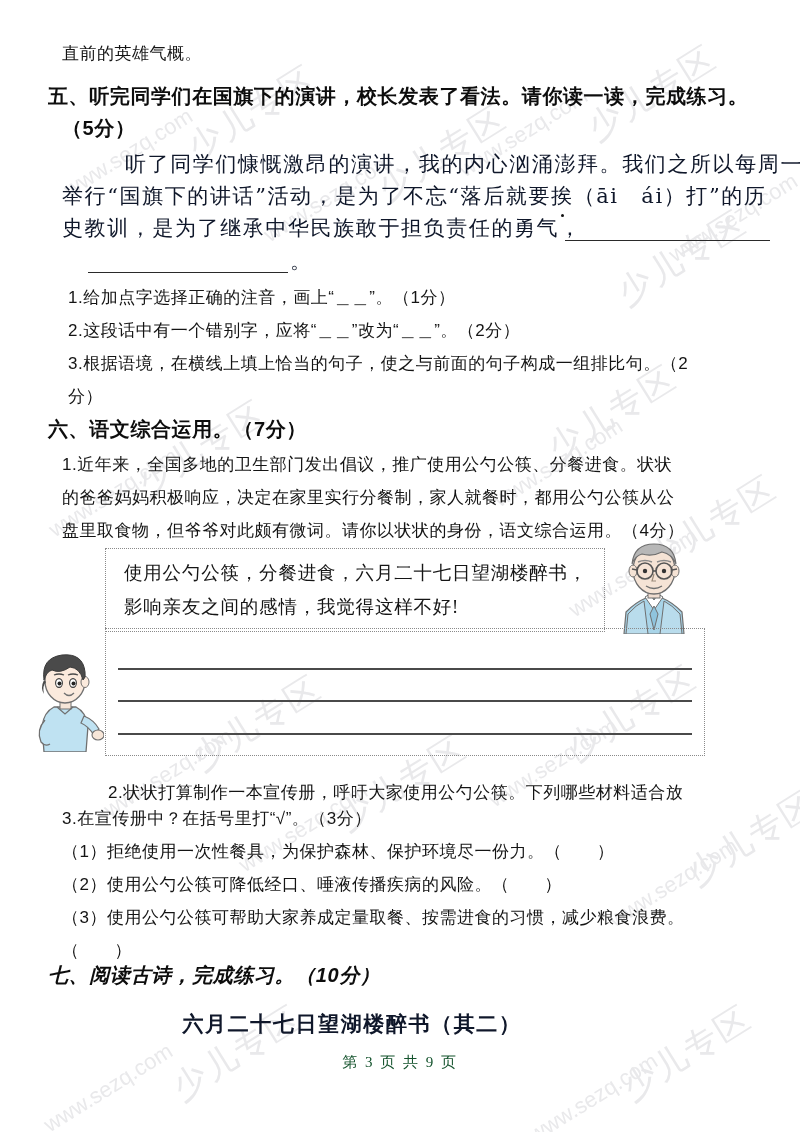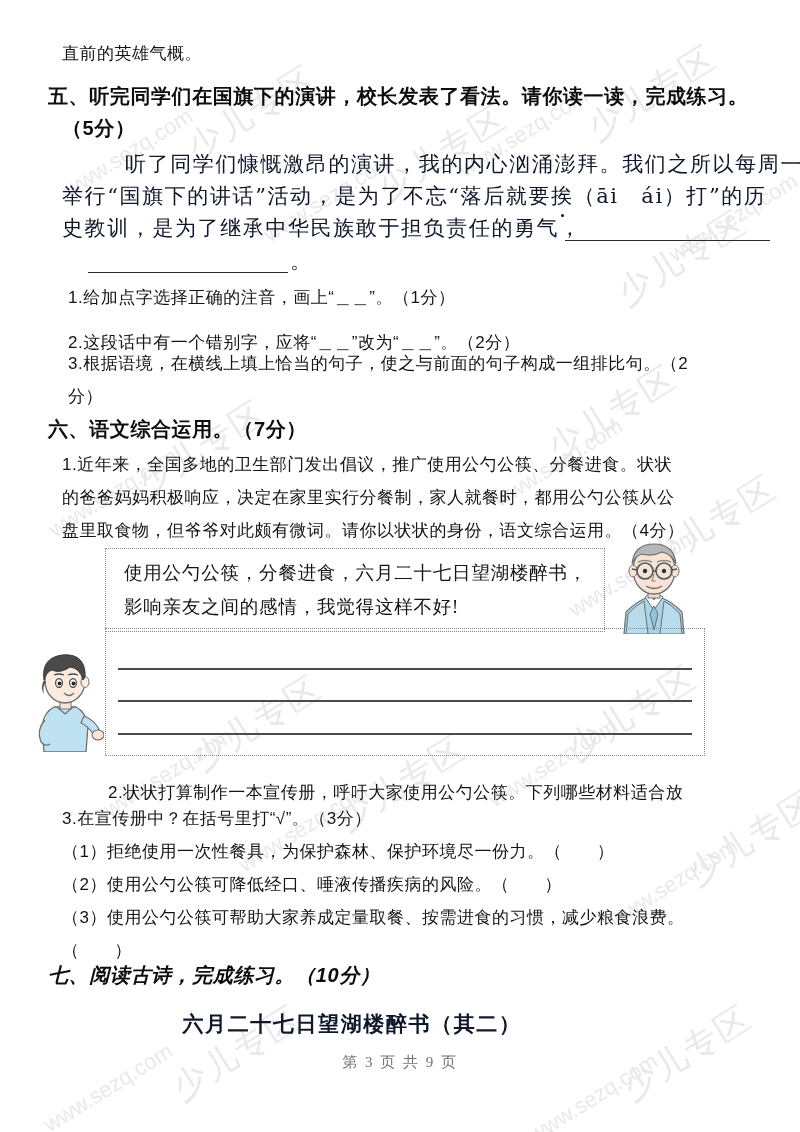--- a/index.html
+++ b/index.html
@@ -134,21 +134,21 @@
   }
 
   
   .footer {
     position: absolute;
     width: 100%;
     text-align: center;
     font-family: "Liberation Serif", "DejaVu Serif", serif;
     font-size: 15px;
     letter-spacing: 2px;
-    color: #737373;
+    color: #14532d;
   }
 
   
   .figure { position: absolute; }
 </style>
 </head>
 <body>
 
 <div id="page">
 
@@ -207,21 +207,21 @@
     </div>
 
     <div class="p-kai" style="left:62px; top:212px;">史教训，是为了继承中华民族敢于担负责任的勇气，</div>
 
     <div class="rule" style="left:565px; top:240px; width:205px;"></div>
 
     <div class="rule" style="left:88px; top:272px; width:200px;"></div>
     <div class="p-kai" style="left:290px; top:245px;">。</div>
 
     <div class="p-body" style="left:68px; top:282px;">1.给加点字选择正确的注音，画上“＿＿”。（1分）</div>
-    <div class="p-body" style="left:68px; top:315px;margin-top:12px;">2.这段话中有一个错别字，应将“＿＿”改为“＿＿”。（2分）</div>
+    <div class="p-body" style="left:68px; top:315px;">2.这段话中有一个错别字，应将“＿＿”改为“＿＿”。（2分）</div>
     <div class="p-body" style="left:68px; top:348px;">3.根据语境，在横线上填上恰当的句子，使之与前面的句子构成一组排比句。（2</div>
     <div class="p-body" style="left:68px; top:381px;">分）</div>
 
     <div class="p-head" style="left:48px; top:413px;">六、语文综合运用。（7分）</div>
 
     <div class="p-body" style="left:62px; top:449px;">1.近年来，全国多地的卫生部门发出倡议，推广使用公勺公筷、分餐进食。状状</div>
     <div class="p-body" style="left:62px; top:482px;">的爸爸妈妈积极响应，决定在家里实行分餐制，家人就餐时，都用公勺公筷从公</div>
     <div class="p-body" style="left:62px; top:515px;">盘里取食物，但爷爷对此颇有微词。请你以状状的身份，语文综合运用。（4分）</div>
 
     <div class="dotted-box" style="left:105px; top:548px; width:500px; height:84px;"></div>

